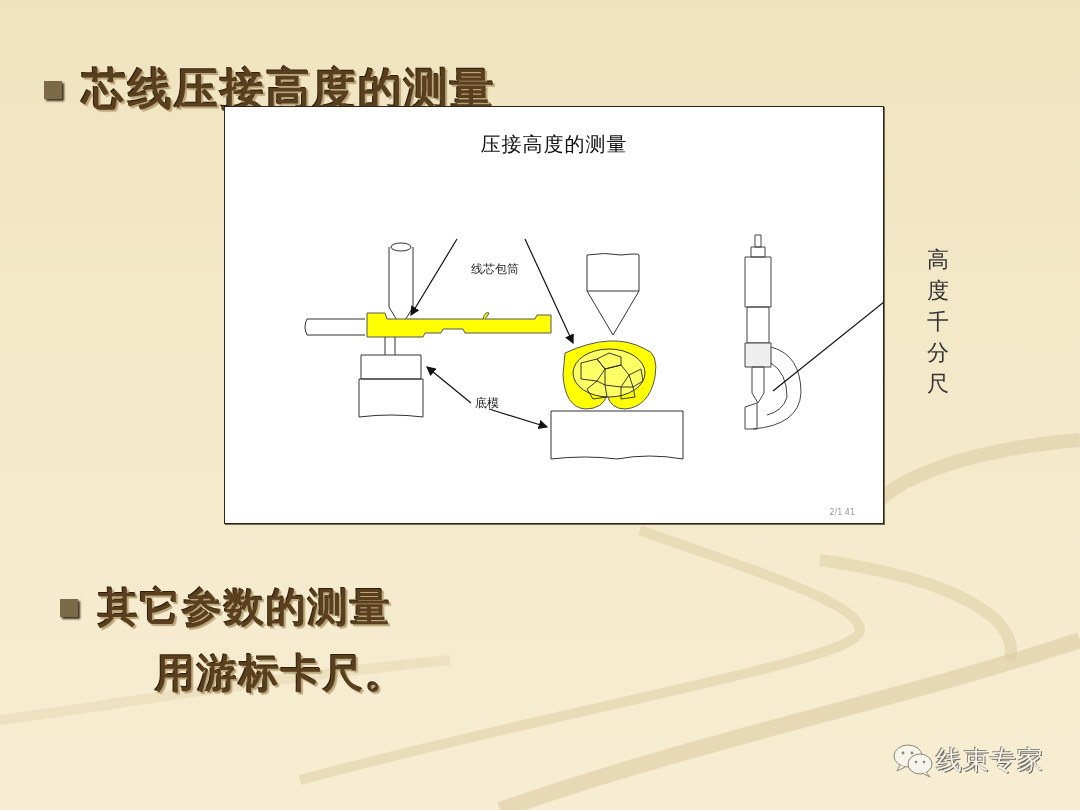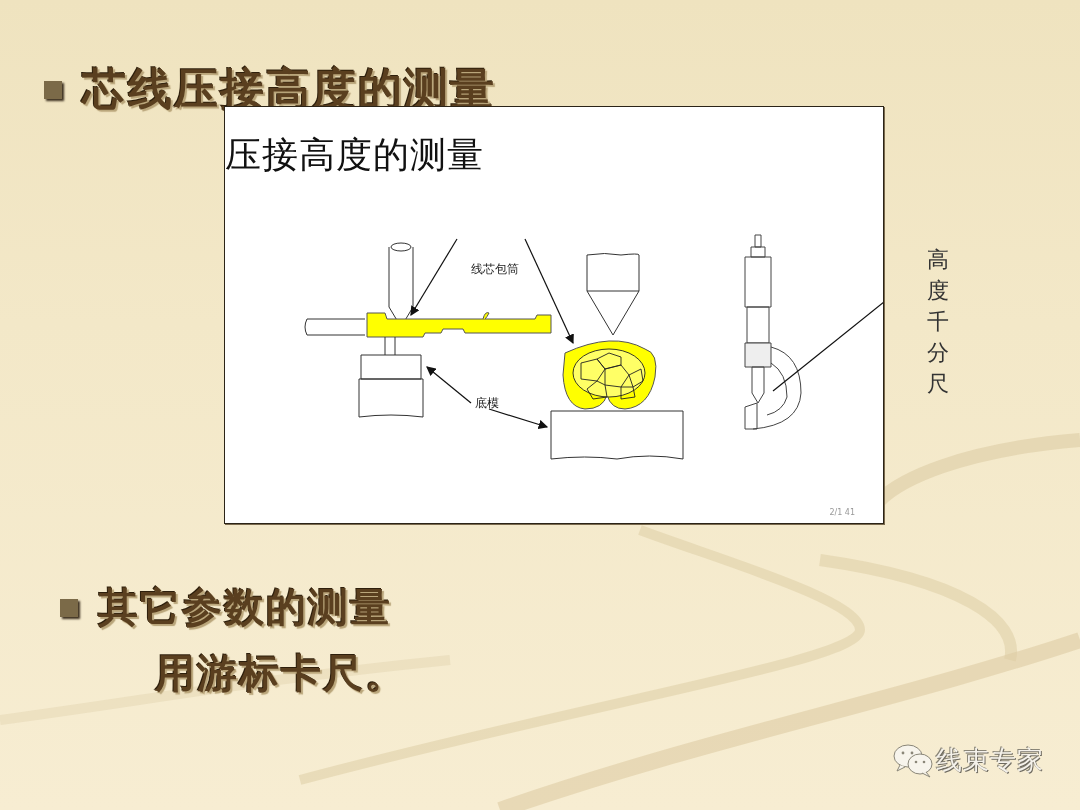--- a/index.html
+++ b/index.html
@@ -22,22 +22,22 @@
   #h2 { left:60px; top:580px; font-size:40px; letter-spacing:2px; }
   #h2-sub { position:absolute; left:155px; top:646px; font-size:40px; letter-spacing:2px;
     color:#5a3f1f; font-family:"DejaVu Serif", serif; font-weight:bold;
     text-shadow: 2px 2px 1px #b9a57a, -1px -1px 0 #2e1f0c; z-index:2; }
   .panel {
     position:absolute; left:224px; top:106px; width:658px; height:416px;
     background:#ffffff; border:1px solid #2b2418; z-index:2;
     box-shadow: 1px 1px 0 #7a6a4d;
   }
   .panel-title {
-    position:absolute; left:0; right:0; top:24px; text-align:left;
-    font-size:36px; color:#111; font-family:Liberation Mono, monospace; letter-spacing:1px;
+    position:absolute; left:0; right:0; top:24px; text-align:center;
+    font-size:20px; color:#111; font-family:Liberation Mono, monospace; letter-spacing:1px;
   }
   .panel svg { position:absolute; left:0; top:0; }
   .lbl { position:absolute; font-size:12px; color:#222; font-family:"DejaVu Sans", sans-serif; }
   .pagenum { position:absolute; right:28px; bottom:6px; font-size:8px; color:#999; }
   .vlabel {
     position:absolute; left:924px; top:244px; width:28px; z-index:2;
     font-size:22px; line-height:31px; color:#333; text-align:center;
     font-family:"DejaVu Sans", sans-serif;
   }
   .vlabel span { display:block; }

